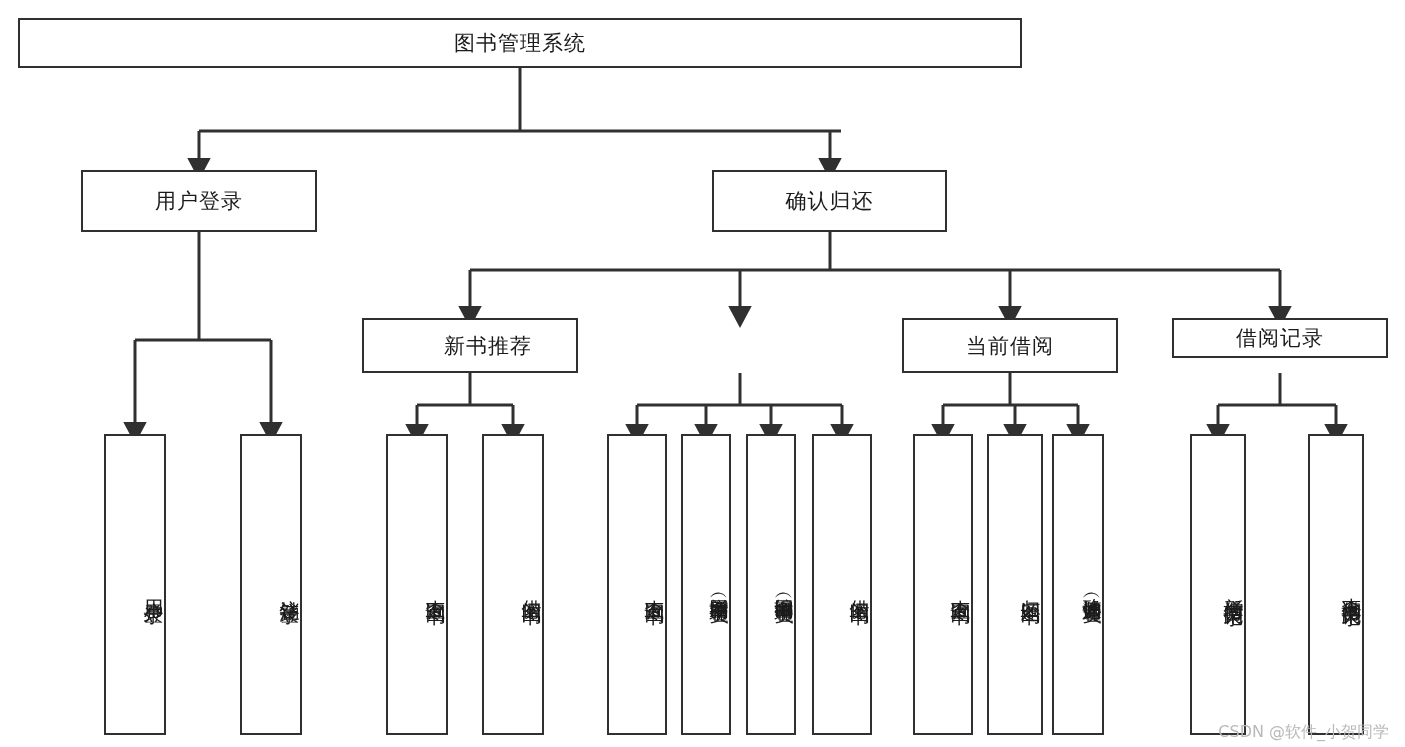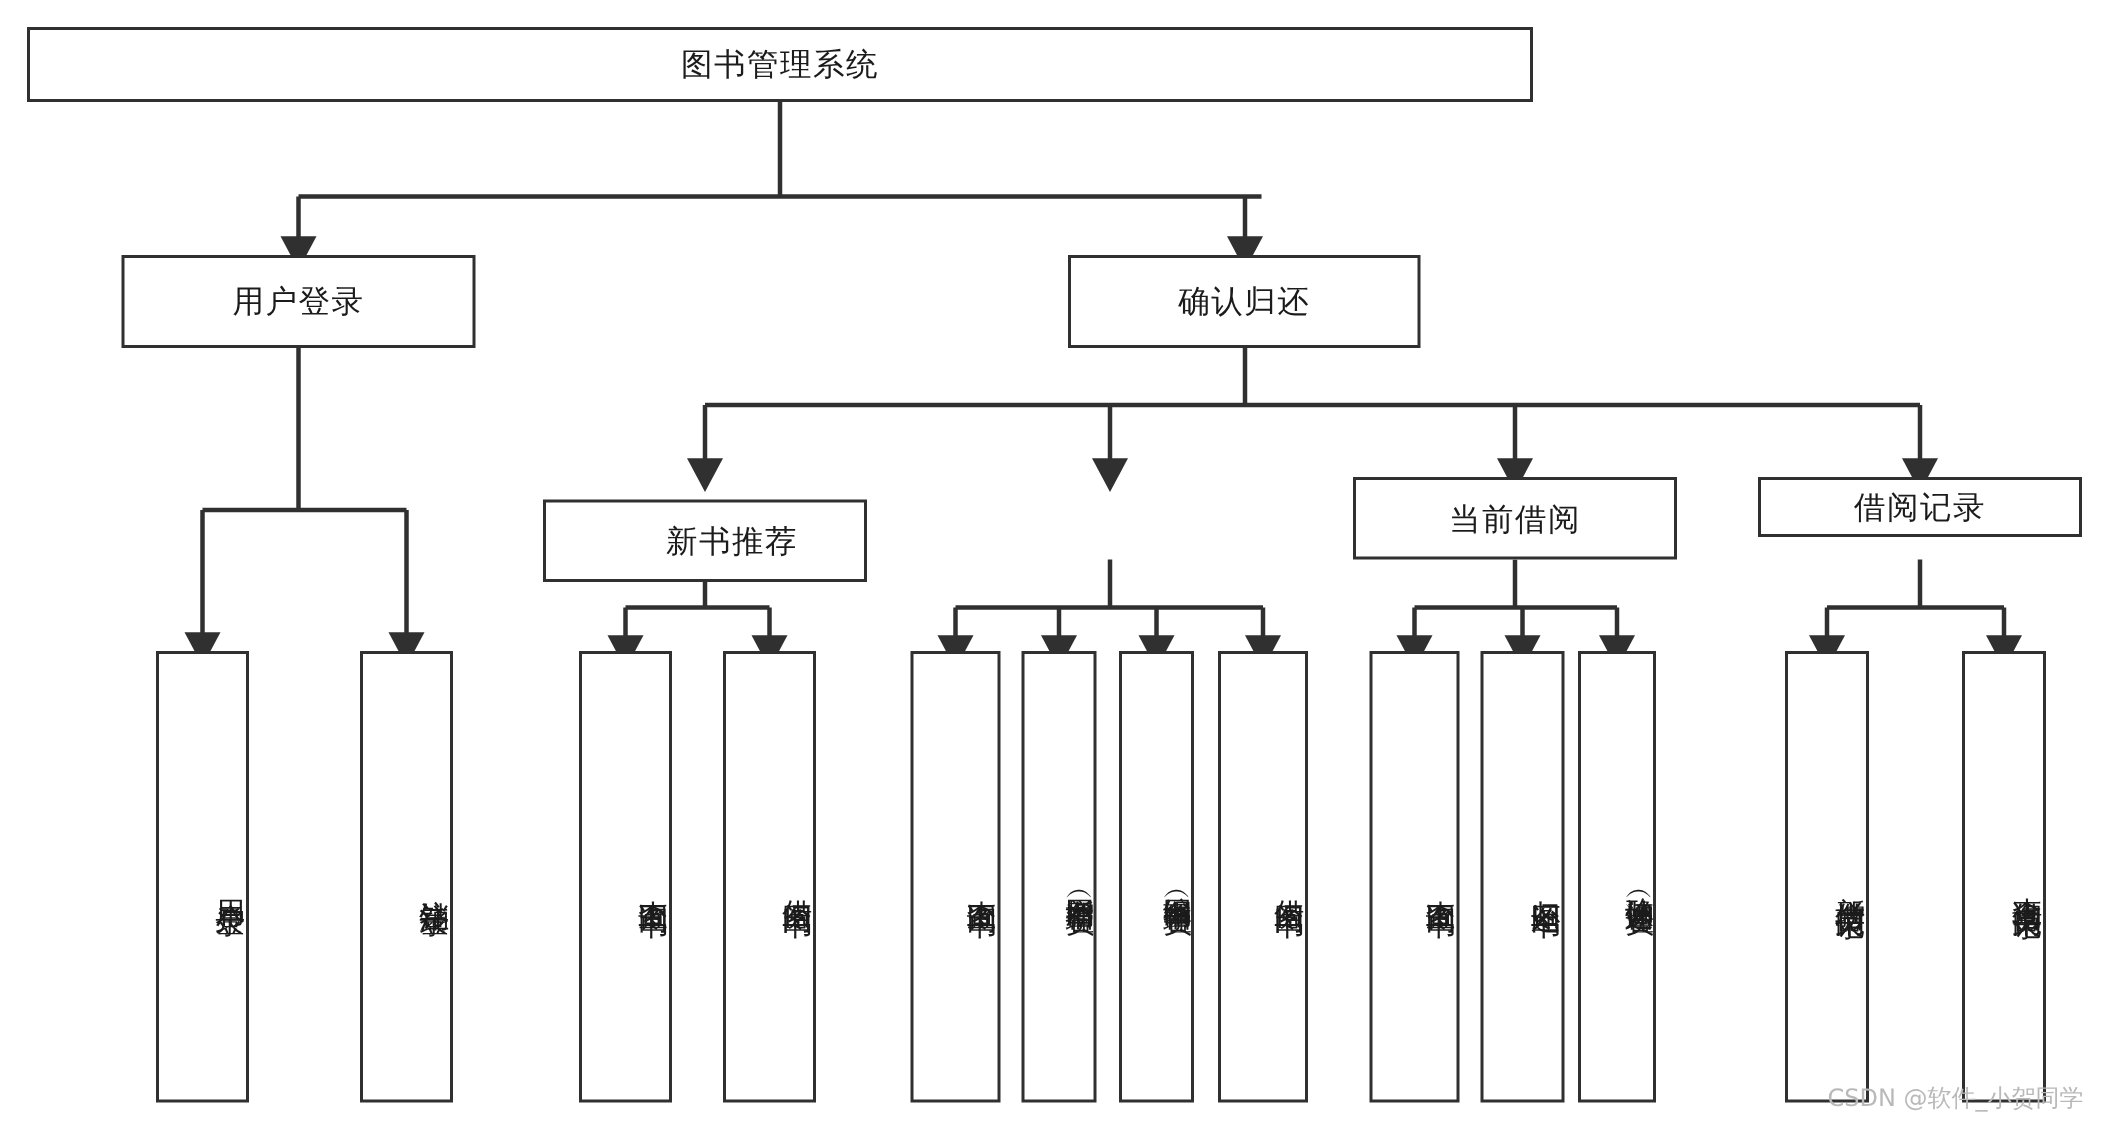--- a/index.html
+++ b/index.html
@@ -131,21 +131,21 @@
     <span class="node-label">图书管理系统</span>
   </div>
 
   <div class="node horiz" style="left: 81px; top: 170px; width: 236px; height: 62px;">
     <span class="node-label">用户登录</span>
   </div>
   <div class="node horiz" style="left: 712px; top: 170px; width: 235px; height: 62px;">
     <span class="node-label">确认归还</span>
   </div>
 
-  <div class="node horiz" style="left: 362px; top: 333px; width: 216px; height: 55px; padding-left: 36px;">
+  <div class="node horiz" style="left: 362px; top: 318px; width: 216px; height: 55px; padding-left: 36px;">
     <span class="node-label">新书推荐</span>
   </div>
   <div class="node horiz" style="left: 902px; top: 318px; width: 216px; height: 55px;">
     <span class="node-label">当前借阅</span>
   </div>
   <div class="node horiz" style="left: 1172px; top: 318px; width: 216px; height: 40px;">
     <span class="node-label">借阅记录</span>
   </div>
 
   <div class="node vert" style="left: 104px; top: 434px; width: 62px; height: 301px;">

